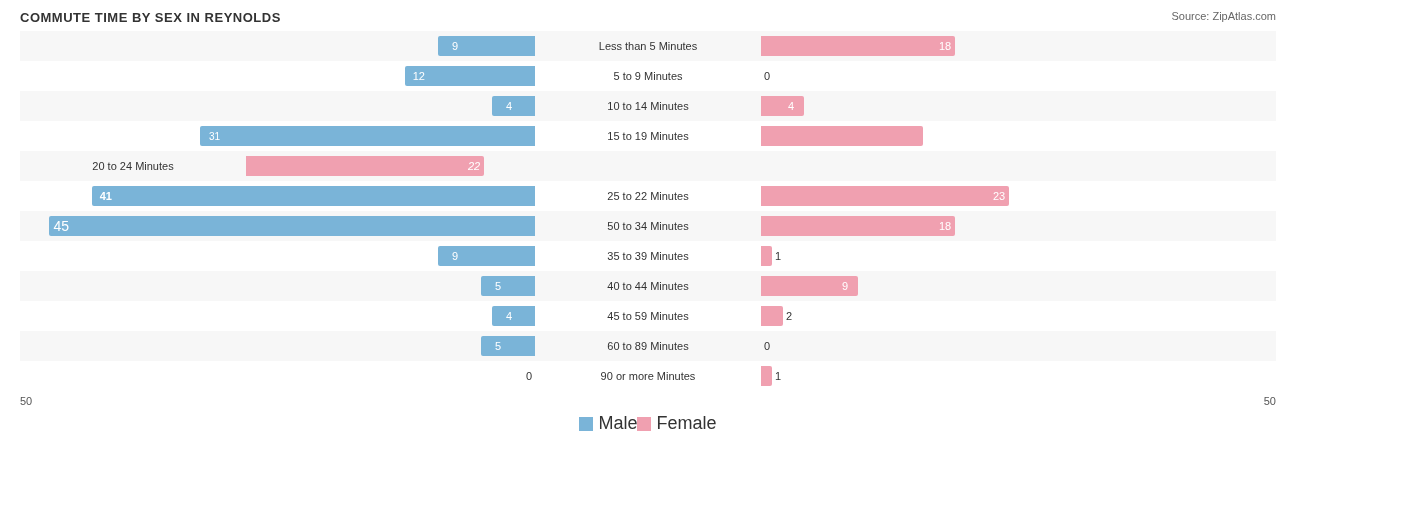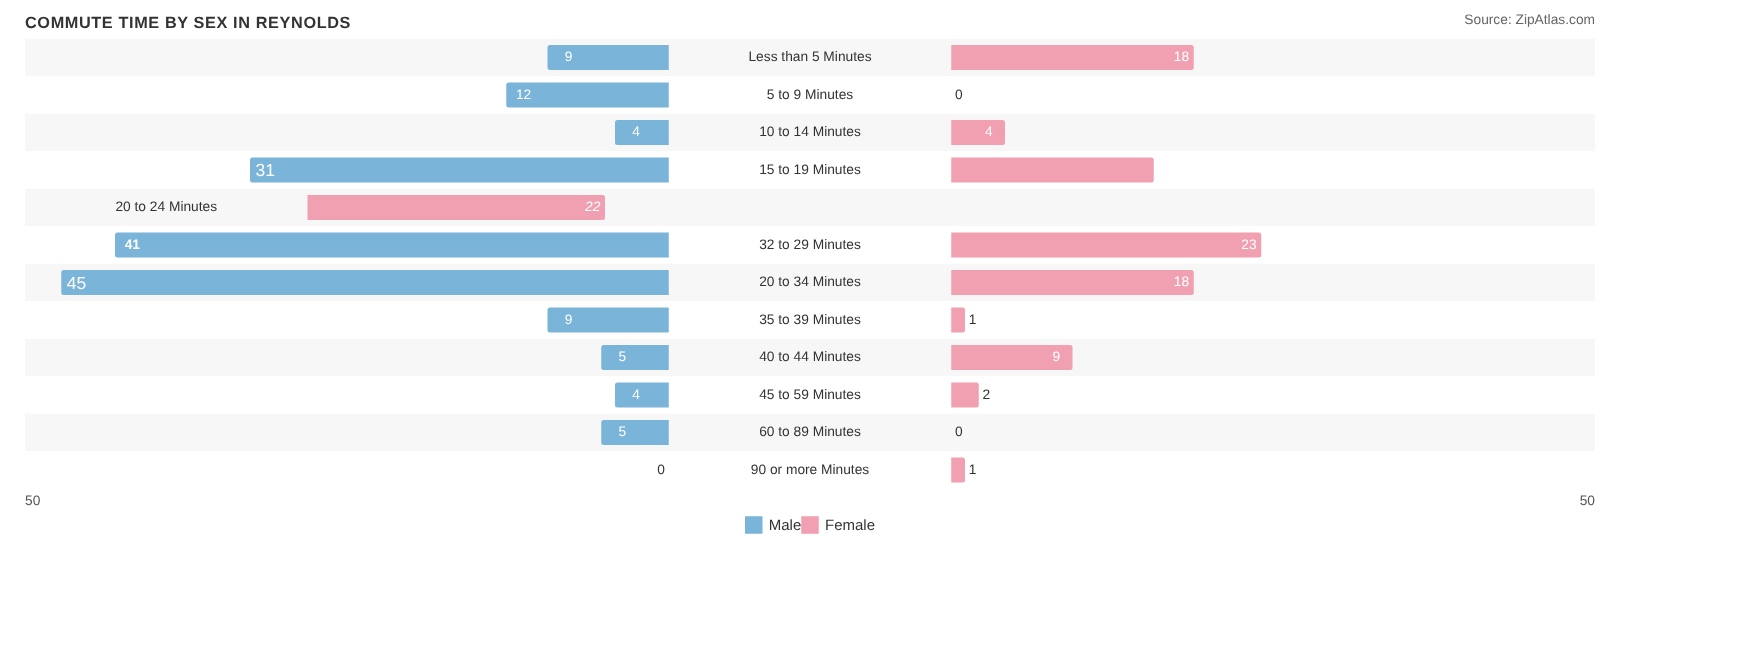--- a/index.html
+++ b/index.html
@@ -36,21 +36,21 @@
       justify-content: space-between;
       padding: 4px 0;
       font-size: 11px;
       color: #555;
     }
     .legend {
       display: flex;
       justify-content: center;
       align-items: center;
       margin-top: 2px;
-      font-size: 12px;
+      font-size: 18px;
       color: #333;
     }
     .legend-item {
       display: flex;
       align-items: center;
       gap: 5px;
     }
     .legend-box {
       width: 14px;
       height: 14px;
@@ -129,52 +129,52 @@
         </div>
         <div class="center-label">10 to 14 Minutes</div>
         <div class="right-cell">
           <div style="position: absolute; left: 0px; top: 50%; transform: translateY(-50%); height: 20px; width: 43px; background: rgb(240, 160, 176); border-radius: 0px 2px 2px 0px;"></div>
           <span style="position: absolute; left: 27px; top: 50%; transform: translateY(-50%); font-size: 11px; color: rgb(255, 255, 255); z-index: 3;">4</span>
         </div>
       </div>
       <div class="full-row">
         <div class="left-cell">
           <div style="position: absolute; right: 0px; top: 50%; transform: translateY(-50%); height: 20px; width: 335px; background: rgb(122, 180, 216); border-radius: 2px 0px 0px 2px;"></div>
-          <span style="position: absolute; right: 315px; top: 50%; transform: translateY(-50%); font-size: 14px; color: rgb(255, 255, 255); z-index: 3;">31</span>
+          <span style="position: absolute; right: 315px; top: 50%; transform: translateY(-50%); font-size: 10px; color: rgb(255, 255, 255); z-index: 3;">31</span>
         </div>
         <div class="center-label">15 to 19 Minutes</div>
         <div class="right-cell">
           <div style="position: absolute; left: 0px; top: 50%; transform: translateY(-50%); height: 20px; width: 162px; background: rgb(240, 160, 176); border-radius: 0px 2px 2px 0px;"></div>
           <span style="position: absolute; left: 156px; top: 50%; transform: translateY(-50%); font-size: 17px; color: rgb(255, 255, 255); z-index: 3; margin-left: 32px;">15</span>
         </div>
       </div>
       <div class="full-row">
         <div class="center-label">20 to 24 Minutes</div>
         <div class="right-cell">
           <div style="position: absolute; left: 0px; top: 50%; transform: translateY(-50%); height: 20px; width: 238px; background: rgb(240, 160, 176); border-radius: 0px 2px 2px 0px;"></div>
           <span style="position: absolute; left: 222px; top: 50%; transform: translateY(-50%); font-size: 11px; color: rgb(255, 255, 255); z-index: 3; font-style: italic;">22</span>
         </div>
       </div>
       <div class="full-row">
         <div class="left-cell">
           <div style="position: absolute; right: 0px; top: 50%; transform: translateY(-50%); height: 20px; width: 443px; background: rgb(122, 180, 216); border-radius: 2px 0px 0px 2px;"></div>
           <span style="position: absolute; right: 423px; top: 50%; transform: translateY(-50%); font-size: 11px; color: rgb(255, 255, 255); z-index: 3; font-weight: bold;">41</span>
         </div>
-        <div class="center-label">32 to 29 Minutes</div>
+        <div class="center-label">25 to 22 Minutes</div>
         <div class="right-cell">
           <div style="position: absolute; left: 0px; top: 50%; transform: translateY(-50%); height: 20px; width: 248px; background: rgb(240, 160, 176); border-radius: 0px 2px 2px 0px;"></div>
           <span style="position: absolute; left: 232px; top: 50%; transform: translateY(-50%); font-size: 11px; color: rgb(255, 255, 255); z-index: 3;">23</span>
         </div>
       </div>
       <div class="full-row">
         <div class="left-cell">
           <div style="position: absolute; right: 0px; top: 50%; transform: translateY(-50%); height: 20px; width: 486px; background: rgb(122, 180, 216); border-radius: 2px 0px 0px 2px;"></div>
           <span style="position: absolute; right: 466px; top: 50%; transform: translateY(-50%); font-size: 14px; color: rgb(255, 255, 255); z-index: 3;">45</span>
         </div>
-        <div class="center-label">20 to 34 Minutes</div>
+        <div class="center-label">50 to 34 Minutes</div>
         <div class="right-cell">
           <div style="position: absolute; left: 0px; top: 50%; transform: translateY(-50%); height: 20px; width: 194px; background: rgb(240, 160, 176); border-radius: 0px 2px 2px 0px;"></div>
           <span style="position: absolute; left: 178px; top: 50%; transform: translateY(-50%); font-size: 11px; color: rgb(255, 255, 255); z-index: 3;">18</span>
         </div>
       </div>
       <div class="full-row">
         <div class="left-cell">
           <div style="position: absolute; right: 0px; top: 50%; transform: translateY(-50%); height: 20px; width: 97px; background: rgb(122, 180, 216); border-radius: 2px 0px 0px 2px;"></div>
           <span style="position: absolute; right: 77px; top: 50%; transform: translateY(-50%); font-size: 11px; color: rgb(255, 255, 255); z-index: 3;">9</span>
         </div>

